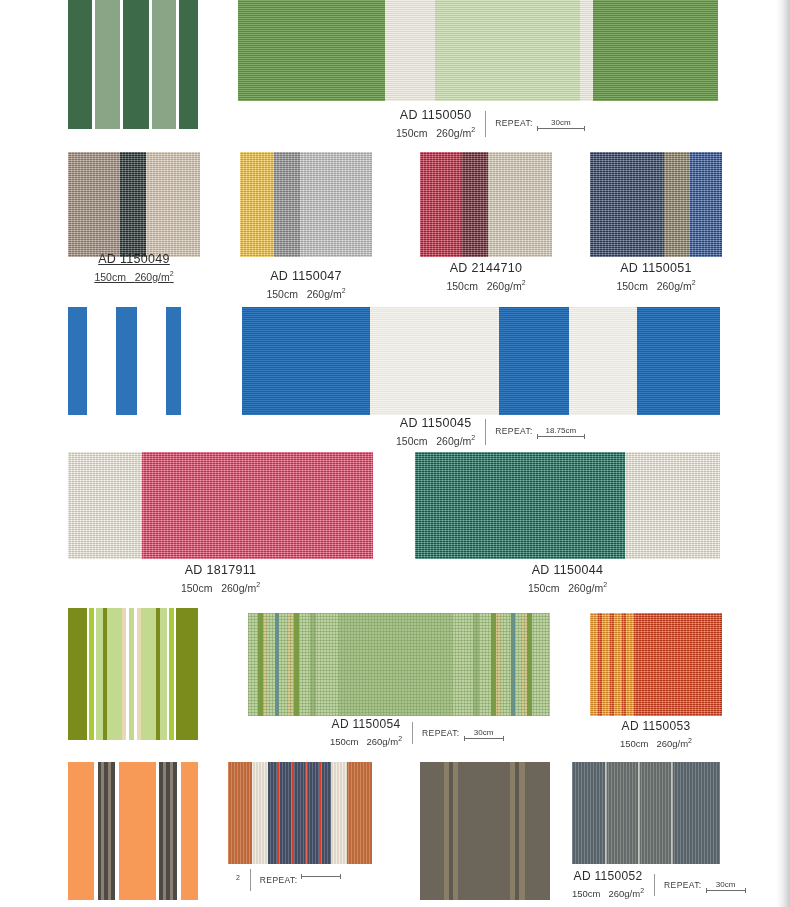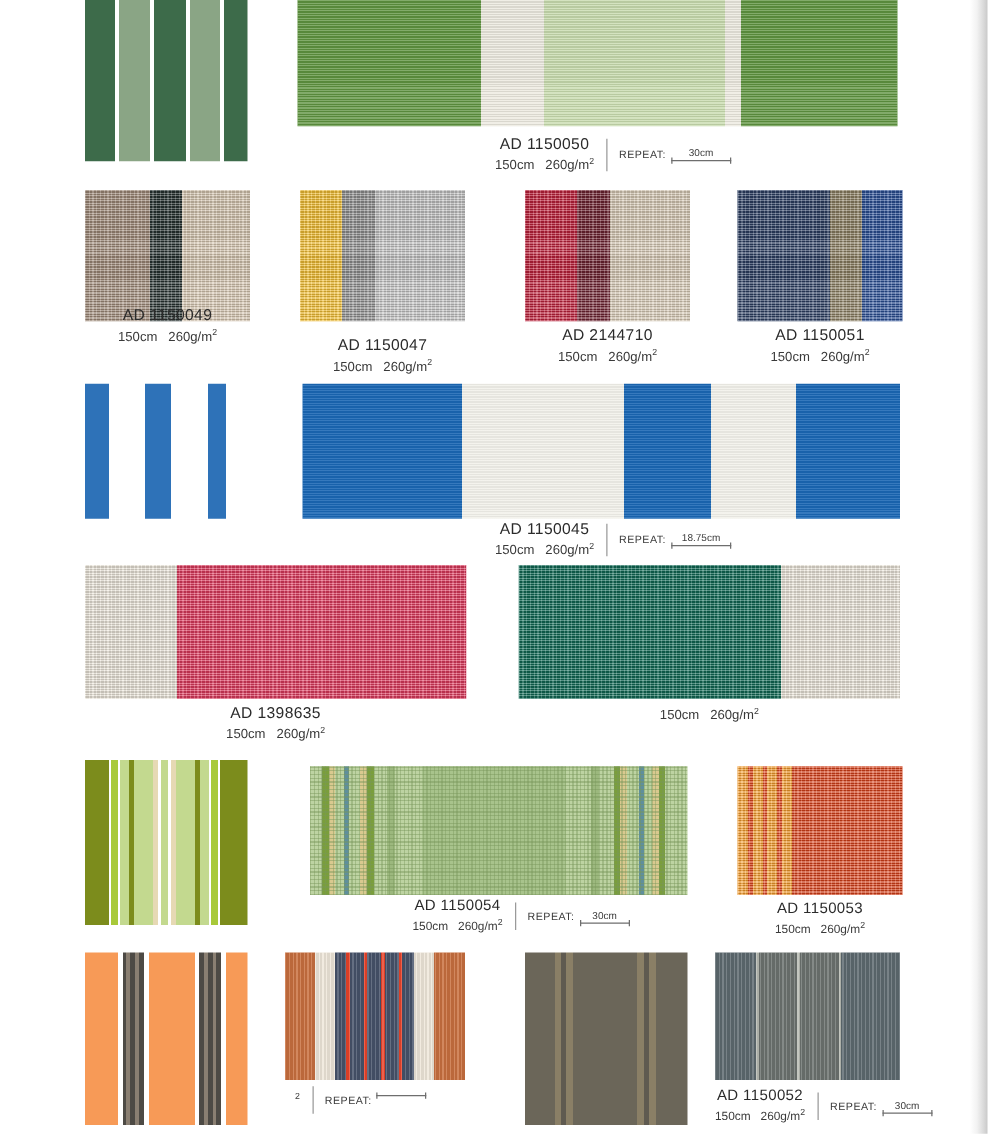--- a/index.html
+++ b/index.html
@@ -157,21 +157,21 @@
   </div>
 
   <div class="swatch" style="left:590px;top:152px;width:132px;height:105px;">
     <div class="sw-img weave" style="background:
         linear-gradient(to right,
           #2c3f63 0px,#2c3f63 74px,
           #8c7f62 74px,#8c7f62 100px,
           #2a4f96 100px,#2a4f96 132px);"></div>
   </div>
 
-  <div class="cap cap-center" style="left:68px;top:245px;width:132px;">
+  <div class="cap cap-center" style="left:68px;top:252px;width:132px;text-decoration:underline;">
     <div class="cap-code">AD 1150049</div>
     <div class="cap-spec">
       <span>150cm</span>&nbsp;&nbsp;
       <span>260g/m</span><span class="sup">2</span>
     </div>
   </div>
 
   <div class="cap cap-center" style="left:240px;top:269px;width:132px;">
     <div class="cap-code">AD 1150047</div>
     <div class="cap-spec">
@@ -243,28 +243,29 @@
   </div>
 
   <div class="swatch" style="left:415px;top:452px;width:305px;height:107px;">
     <div class="sw-img weave" style="background:
         linear-gradient(to right,
           #0f6b56 0px,#0f6b56 210px,
           #efe9dd 210px,#efe9dd 305px);"></div>
   </div>
 
   <div class="cap cap-center" style="left:68px;top:563px;width:305px;">
-    <div class="cap-code">AD 1398635</div>
+    <div class="cap-code">AD 1817911</div>
     <div class="cap-spec">
       <span>150cm</span>&nbsp;&nbsp;
       <span>260g/m</span><span class="sup">2</span>
     </div>
   </div>
 
   <div class="cap cap-center" style="left:415px;top:563px;width:305px;">
+    <div class="cap-code">AD 1150044</div>
     <div class="cap-spec">
       <span>150cm</span>&nbsp;&nbsp;
       <span>260g/m</span><span class="sup">2</span>
     </div>
   </div>
 
   <div class="swatch" style="left:68px;top:608px;width:130px;height:132px;">
     <div class="sw-img" style="background:
         linear-gradient(to right,
           #7c8c1c 0px,#7c8c1c 19px,

